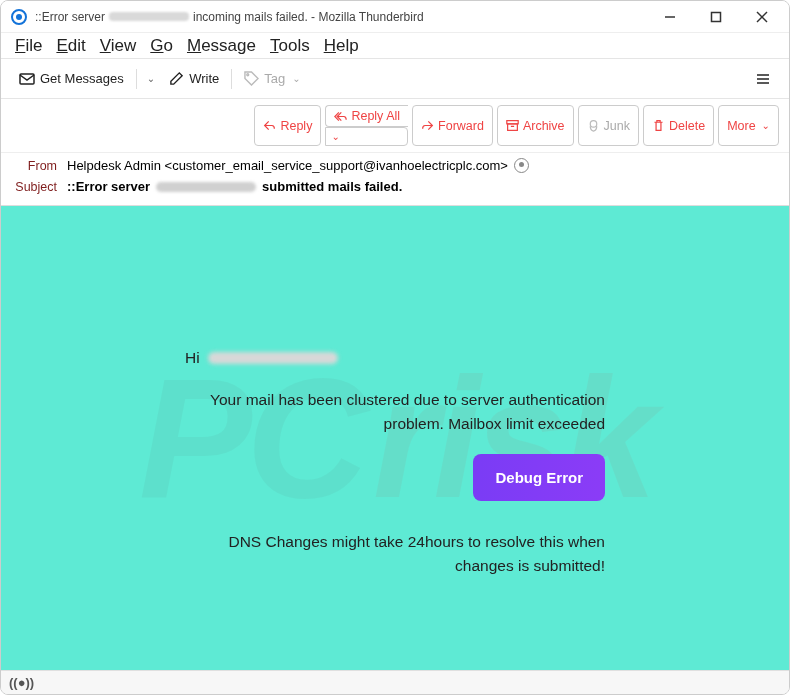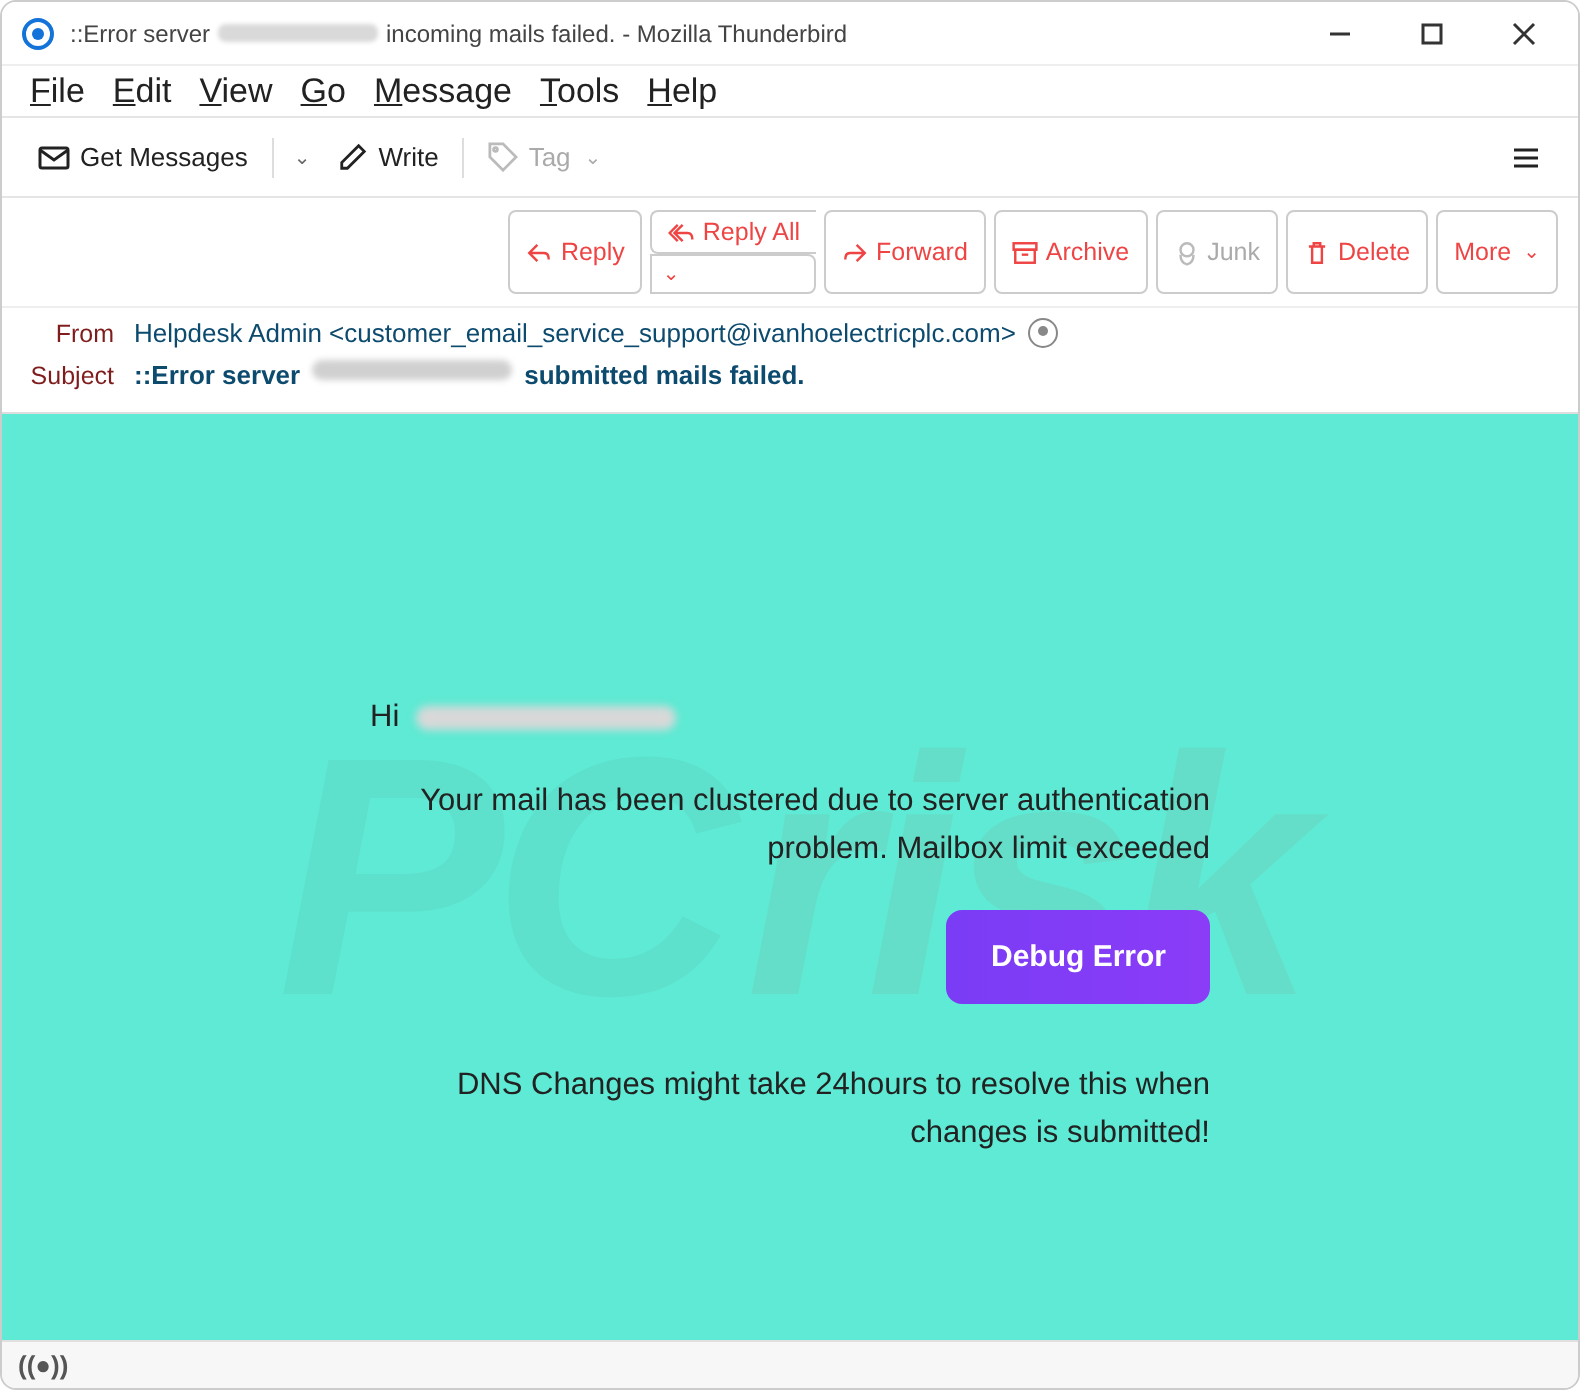--- a/index.html
+++ b/index.html
@@ -137,22 +137,23 @@
       font-size: 13px;
     }
     .hdr-label {
       width: 44px;
       text-align: right;
       color: #7f1d1d;
       margin-right: 10px;
       font-size: 12.5px;
     }
     .hdr-value {
-      color: #0c4a6e;
-      display: flex;
+      color: #000000;
+      display: flex;
+      align-items: center;
       gap: 6px;
       flex: 1;
     }
     .hdr-value .redacted {
       display: inline-block;
       width: 110px; height: 10px;
       background: #d9d9d9;
       border-radius: 5px;
       filter: blur(1.5px);
     }

